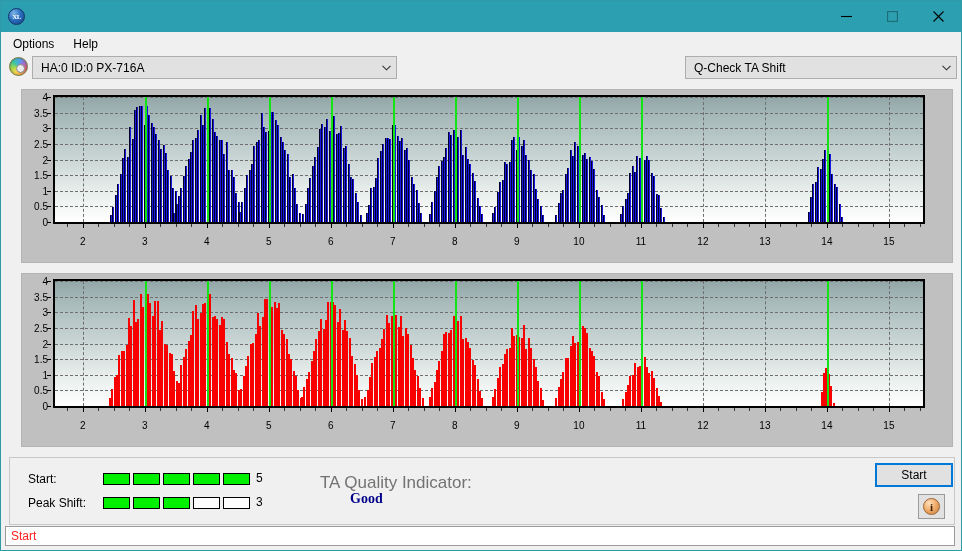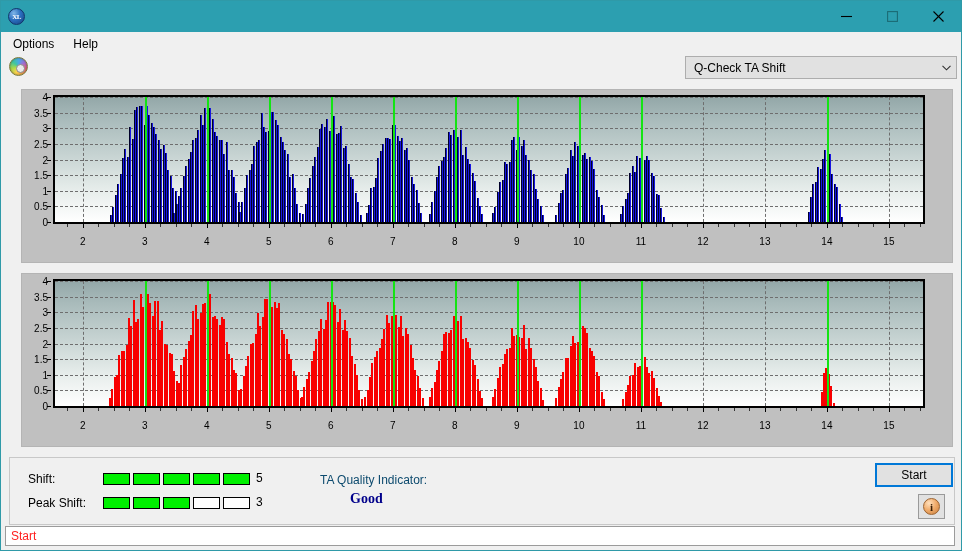--- a/index.html
+++ b/index.html
@@ -133,21 +133,21 @@
     background:#f0f0f0; border:1px solid #c8c8c8;
   }
   .metric-label { position:absolute; font-size:12px; color:#000; }
   .meter { position:absolute; display:flex; gap:3px; }
   .meter .cell {
     width:27px; height:12px; border:1px solid #000; background:#fff;
   }
   .meter .cell.on { background:#00f000; }
   .metric-value { position:absolute; font-size:12px; color:#000; }
 
-  #tqi-label { position:absolute; left:310px; top:15px; font-size:12px; color:#0c4a6e; }
+  #tqi-label { position:absolute; left:310px; top:15px; font-size:17px; color:#737373; }
   #tqi-value {
     position:absolute; left:340px; top:33px; font-size:14px; font-weight:bold;
     color:#00008b; font-family:"Liberation Serif", serif;
   }
 
   #start-btn {
     position:absolute; left:866px; top:6px; width:76px; height:22px;
     background:#e1e1e1; border:1px solid #adadad;
     outline:2px solid #0078d7; outline-offset:-1px;
     font-size:12px; color:#000; display:flex; align-items:center; justify-content:center;
@@ -202,20 +202,28 @@
   </div>
 
   <div id="menubar">
     <div class="menu-item">Options</div>
     <div class="menu-item">Help</div>
   </div>
 
   <div id="toolbar">
     <div id="drive-icon"></div>
 
+    <div class="combo" id="combo-drive">
+      <div class="combo-label">HA:0 ID:0  PX-716A</div>
+      <div class="arrow">
+        <svg width="9" height="6" viewBox="0 0 9 6">
+            <polyline points="0.5,0.8 4.5,4.8 8.5,0.8" fill="none" stroke="#303030" stroke-width="1.1"></polyline>
+          </svg>
+      </div>
+    </div>
 
 
     <div class="combo" id="combo-test">
       <div class="combo-label">Q-Check TA Shift</div>
       <div class="arrow">
         <svg width="9" height="6" viewBox="0 0 9 6">
             <polyline points="0.5,0.8 4.5,4.8 8.5,0.8" fill="none" stroke="#303030" stroke-width="1.1"></polyline>
           </svg>
       </div>
     </div>
@@ -941,21 +949,21 @@
         <div class="xt" style="left: 525.9px;">10</div>
         <div class="xt" style="left: 587.9px;">11</div>
         <div class="xt" style="left: 649.9px;">12</div>
         <div class="xt" style="left: 711.9px;">13</div>
         <div class="xt" style="left: 773.9px;">14</div>
         <div class="xt" style="left: 835.9px;">15</div>
       </div>
   </div>
 
   <div id="bottom-group">
-    <div class="metric-label" style="left:18px; top:14px;">Shift:</div>
+    <div class="metric-label" style="left:18px; top:14px;">Start:</div>
     <div class="meter" id="jitter-meter" style="left:93px; top:15px;">
         <div class="cell on" style="background: rgb(0, 240, 0);"></div>
         <div class="cell on" style="background: rgb(0, 240, 0);"></div>
         <div class="cell on" style="background: rgb(0, 240, 0);"></div>
         <div class="cell on" style="background: rgb(0, 240, 0);"></div>
         <div class="cell on" style="background: rgb(0, 240, 0);"></div>
       </div>
     <div class="metric-value" id="jitter-value" style="left:246px; top:13px;">5</div>
 
     <div class="metric-label" style="left:18px; top:38px;">Peak Shift:</div>

